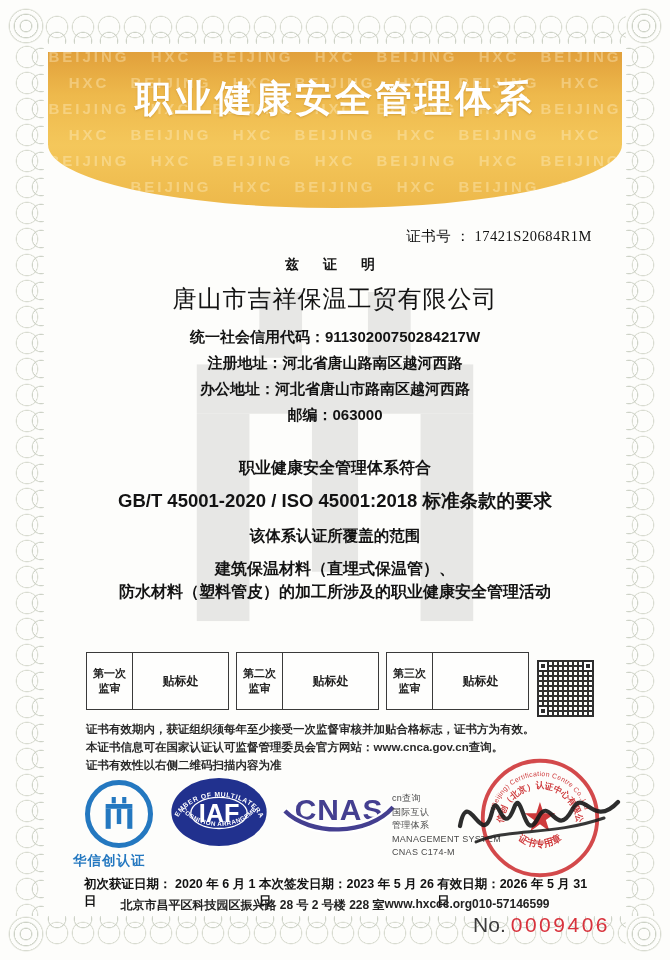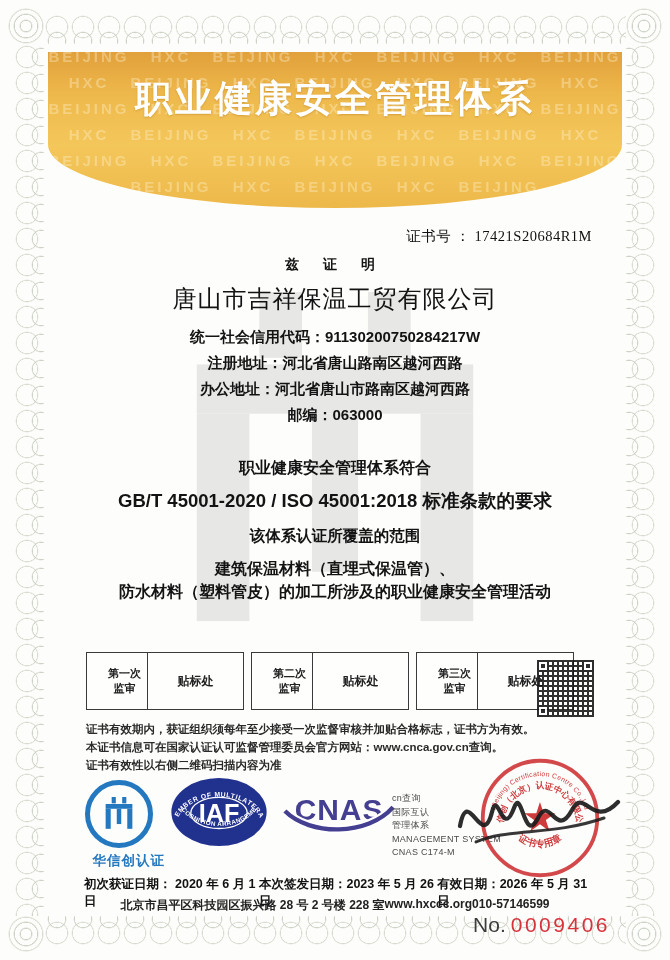--- a/index.html
+++ b/index.html
@@ -63,42 +63,42 @@
   .l-code{font-size:15px;font-weight:bold;margin-top:13px;}
   .l-addr{font-size:15px;font-weight:bold;margin-top:7px;}
   .l-sys{font-size:16px;font-weight:bold;margin-top:33px;}
   .l-std{font-size:18.5px;font-weight:bold;margin-top:9px;}
   .l-scope-intro{font-size:15.5px;font-weight:bold;margin-top:13px;}
   .l-scope{font-size:16px;font-weight:bold;margin-top:11px;line-height:1.4;}
   .l-scope2{font-size:16px;font-weight:bold;margin-top:2px;}
 
   
   .aboxes{position:absolute;left:86px;top:652px;display:flex;gap:7px;z-index:2;}
-  .abox{width:141px;height:56px;border:1.5px solid #3a3a3a;display:flex;background:rgba(255,255,255,.55);padding-left:15px;}
+  .abox{width:141px;height:56px;border:1.5px solid #3a3a3a;display:flex;background:rgba(255,255,255,.55);}
   .abox .al{width:45px;border-right:1.5px solid #3a3a3a;display:flex;flex-direction:column;
     justify-content:center;align-items:center;font-size:11px;font-weight:bold;line-height:1.35;color:#222;}
   .abox .ar{flex:1;display:flex;align-items:center;justify-content:center;
     font-size:12px;font-weight:bold;color:#222;}
 
   
   .qr{position:absolute;left:537px;top:660px;width:57px;height:57px;z-index:2;
     background-image:
       repeating-linear-gradient(90deg,#151515 0 2px,transparent 2px 5px),
       repeating-linear-gradient(0deg,#151515 0 2px,transparent 2px 5px);
     opacity:.88;}
   .qf{position:absolute;width:12px;height:12px;border:2.5px solid #111;background:#fff;box-sizing:border-box;}
   .qf::after{content:"";position:absolute;inset:2px;background:#111;}
   .qf.tl{top:0;left:0}.qf.tr{top:0;right:0}.qf.bl{bottom:0;left:0}
 
   
   .notes{position:absolute;left:86px;top:721px;width:478px;z-index:2;text-align:left;
     font-size:11.5px;font-weight:bold;color:#2a2a2a;line-height:1.55;}
 
   
-  .hxc{position:absolute;left:73px;top:780px;width:92px;text-align:right;z-index:2;}
+  .hxc{position:absolute;left:73px;top:780px;width:92px;text-align:left;z-index:2;}
   .hxc-ring{width:58px;height:58px;border:5px solid #2478c0;border-radius:50%;margin:0 auto;
     display:flex;align-items:center;justify-content:center;}
   .hxc-glyph{width:32px;height:35px;color:#2478c0;}
   .hxc-label{margin-top:4px;color:#2478c0;font-weight:bold;font-size:13.5px;letter-spacing:1px;}
   .iaf{position:absolute;left:170px;top:777px;width:98px;height:70px;z-index:2;}
   .cnas{position:absolute;left:280px;top:784px;width:118px;height:56px;z-index:2;}
   .cnas-block{position:absolute;left:392px;top:792px;z-index:2;font-size:9px;color:#4a4a4a;
     line-height:1.5;text-align:left;letter-spacing:.3px;}
   .seal{position:absolute;left:478px;top:756px;width:124px;height:124px;z-index:2;}
   .signature{position:absolute;left:448px;top:768px;width:180px;height:100px;z-index:3;}

